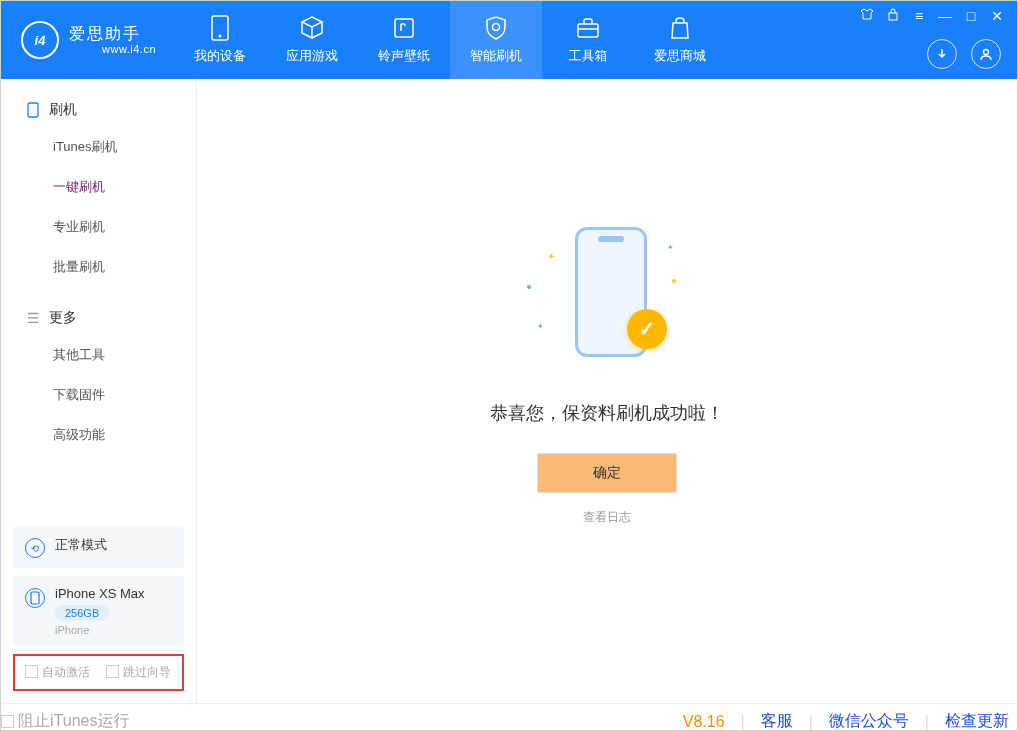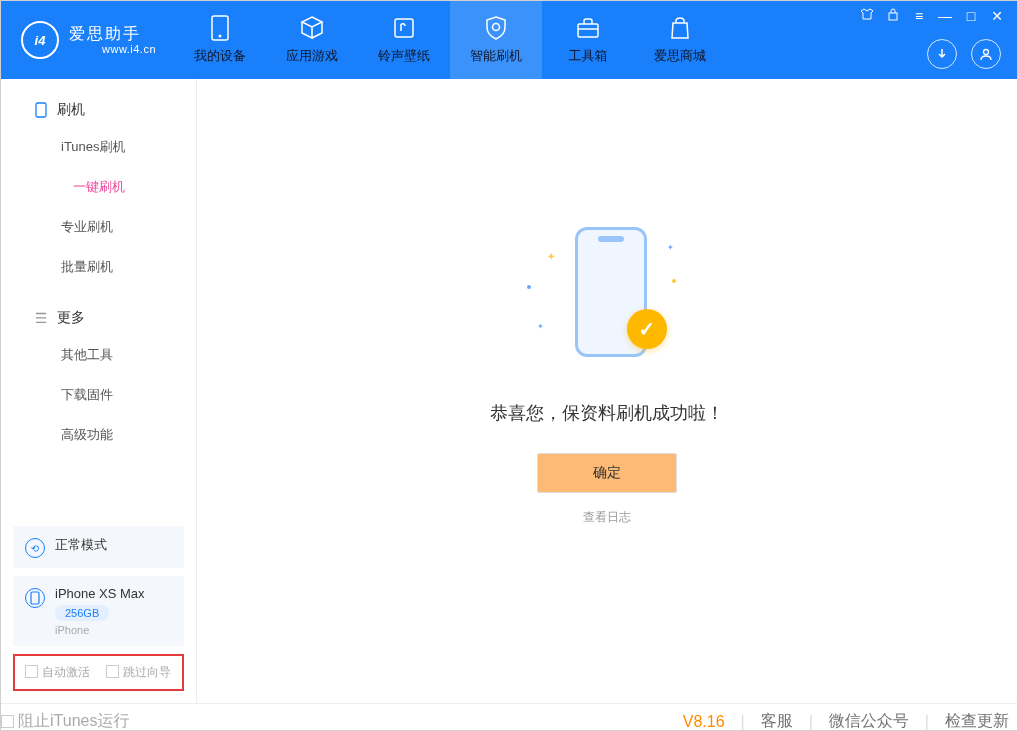--- a/index.html
+++ b/index.html
@@ -7,38 +7,38 @@
 
 
 .header { background: #1a7ffb; height: 78px; display: flex; align-items: stretch; position: relative; }
 .logo-area { display: flex; align-items: center; padding: 0 18px 0 20px; gap: 10px; }
 .logo-circle { width: 38px; height: 38px; border: 2.5px solid #fff; border-radius: 50%; display: flex; align-items: center; justify-content: center; color: #fff; font-size: 13px; font-weight: bold; font-style: italic; }
 .logo-text { color: #fff; line-height: 1.2; }
 .logo-text .big { font-size: 16px; letter-spacing: 2px; }
 .logo-text .small { font-size: 11px; letter-spacing: 0.5px; margin-left: 33px; }
 
 .nav { display: flex; align-items: stretch; }
-.nav-item { width: 92px; display: flex; flex-direction: column; align-items: center; justify-content: center; gap: 6px; color: #0f172a; font-size: 13px; cursor: pointer; }
+.nav-item { width: 92px; display: flex; flex-direction: column; align-items: center; justify-content: center; gap: 6px; color: #ffffff; font-size: 13px; cursor: pointer; }
 .nav-item.active { background: rgba(255,255,255,0.15); }
 .nav-icon { width: 26px; height: 26px; display: flex; align-items: center; justify-content: center; }
 
 .win-ctrls-top { position: absolute; top: 6px; right: 12px; display: flex; gap: 10px; color: #fff; align-items: center; }
 .win-ctrls-top span { cursor: pointer; font-size: 14px; width: 16px; text-align: center; }
 .hdr-right-icons { position: absolute; bottom: 10px; right: 16px; display: flex; gap: 14px; }
 .hdr-right-icons .circ { width: 30px; height: 30px; border: 1.5px solid rgba(255,255,255,0.8); border-radius: 50%; display: flex; align-items: center; justify-content: center; color: #fff; cursor: pointer; }
 
 
 .body { display: flex; height: 624px; }
 .sidebar { width: 196px; border-right: 1px solid #eee; display: flex; flex-direction: column; }
-.sb-section { padding: 14px 0 0 12px; }
+.sb-section { padding: 14px 0 0 4px; }
 .sb-header { display: flex; align-items: center; gap: 8px; padding: 8px 20px; font-size: 14px; color: #333; font-weight: 500; }
 .sb-header .ic { color: #1a7ffb; display: inline-flex; width: 16px; height: 16px; align-items: center; justify-content: center; }
 .sb-header.more .ic { color: #999; }
 .sb-item { padding: 11px 20px 11px 48px; font-size: 13px; color: #555; cursor: pointer; }
-.sb-item.active { color: #ec4899; margin-left: 12px; }
+.sb-item.active { color: #701a75; }
 
 .sb-spacer { flex: 1; }
 .sb-bottom { padding: 0 12px 12px; }
 .card { background: #f4f7fb; border-radius: 3px; padding: 10px 12px; margin-bottom: 8px; display: flex; align-items: flex-start; gap: 10px; }
 .card .ic { width: 20px; height: 20px; border: 1.5px solid #1a7ffb; border-radius: 50%; display: flex; align-items: center; justify-content: center; color: #1a7ffb; font-size: 10px; flex-shrink: 0; margin-top: 2px; }
 .card .title { font-size: 13px; color: #333; font-weight: 500; }
 .badge { display: inline-block; background: #e3effd; color: #1a7ffb; border-radius: 10px; padding: 2px 10px; font-size: 11px; margin-top: 4px; }
 .sublabel { font-size: 11px; color: #aaa; margin-top: 3px; }
 
 .hl-box { border: 2px solid #e43c3c; padding: 8px 10px; display: flex; gap: 16px; font-size: 12px; color: #aaa; align-items: center; }
@@ -58,21 +58,21 @@
 .dot.d2 { background: #6da8f5; left: 10px; top: 68px; }
 
 .success-msg { font-size: 18px; color: #333; margin-top: 24px; }
 .ok-btn { margin-top: 28px; border: 1px solid #ddd; background: #fdba74; width: 140px; height: 40px; font-size: 14px; color: #333; cursor: pointer; border-radius: 2px; }
 .log-link { margin-top: 16px; font-size: 12px; color: #999; cursor: pointer; }
 
 
 .footer { height: 36px; border-top: 1px solid #eee; display: flex; align-items: center; padding: 0 0; font-size: 16px; color: #aaa; }
 .footer .left { display: flex; align-items: center; gap: 4px; }
 .footer .right { margin-left: auto; display: flex; align-items: center; gap: 8px; }
-.footer .right a { color: #737373; cursor: pointer; padding: 0 8px; }
+.footer .right a { color: #1d4ed8; cursor: pointer; padding: 0 8px; }
 .footer .sep { color: #ddd; }
 .ver { color: #ff8a00; margin-right: 8px; }
 </style>
 </head>
 <body>
 
 <div class="header">
   <div class="logo-area">
     <div class="logo-circle">i4</div>
     <div class="logo-text">

